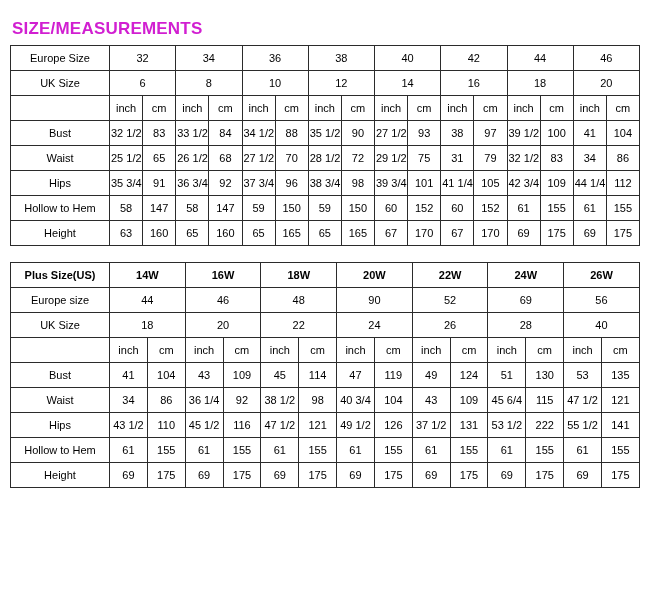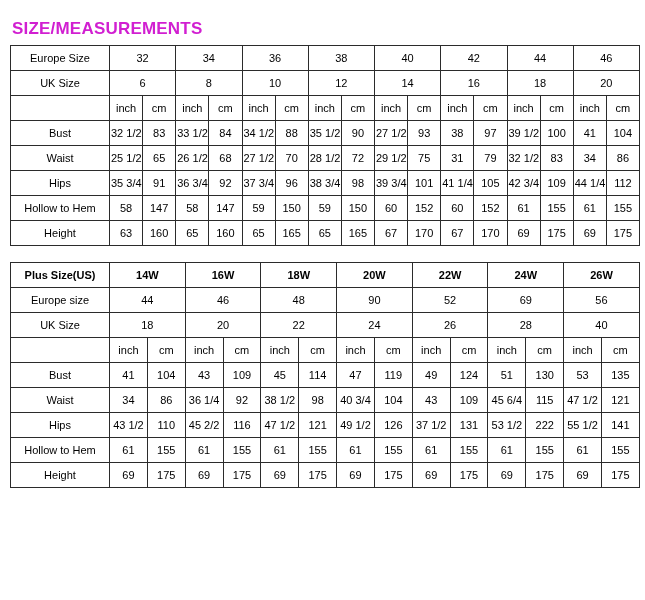--- a/index.html
+++ b/index.html
@@ -315,21 +315,21 @@
         <td>45 6/4</td>
         <td>115</td>
         <td>47 1/2</td>
         <td>121</td>
       </tr>
 
       <tr>
         <td class="rowhead">Hips</td>
         <td>43 1/2</td>
         <td>110</td>
-        <td>45 2/2</td>
+        <td>45 1/2</td>
         <td>116</td>
         <td>47 1/2</td>
         <td>121</td>
         <td>49 1/2</td>
         <td>126</td>
         <td>37 1/2</td>
         <td>131</td>
         <td>53 1/2</td>
         <td>222</td>
         <td>55 1/2</td>

